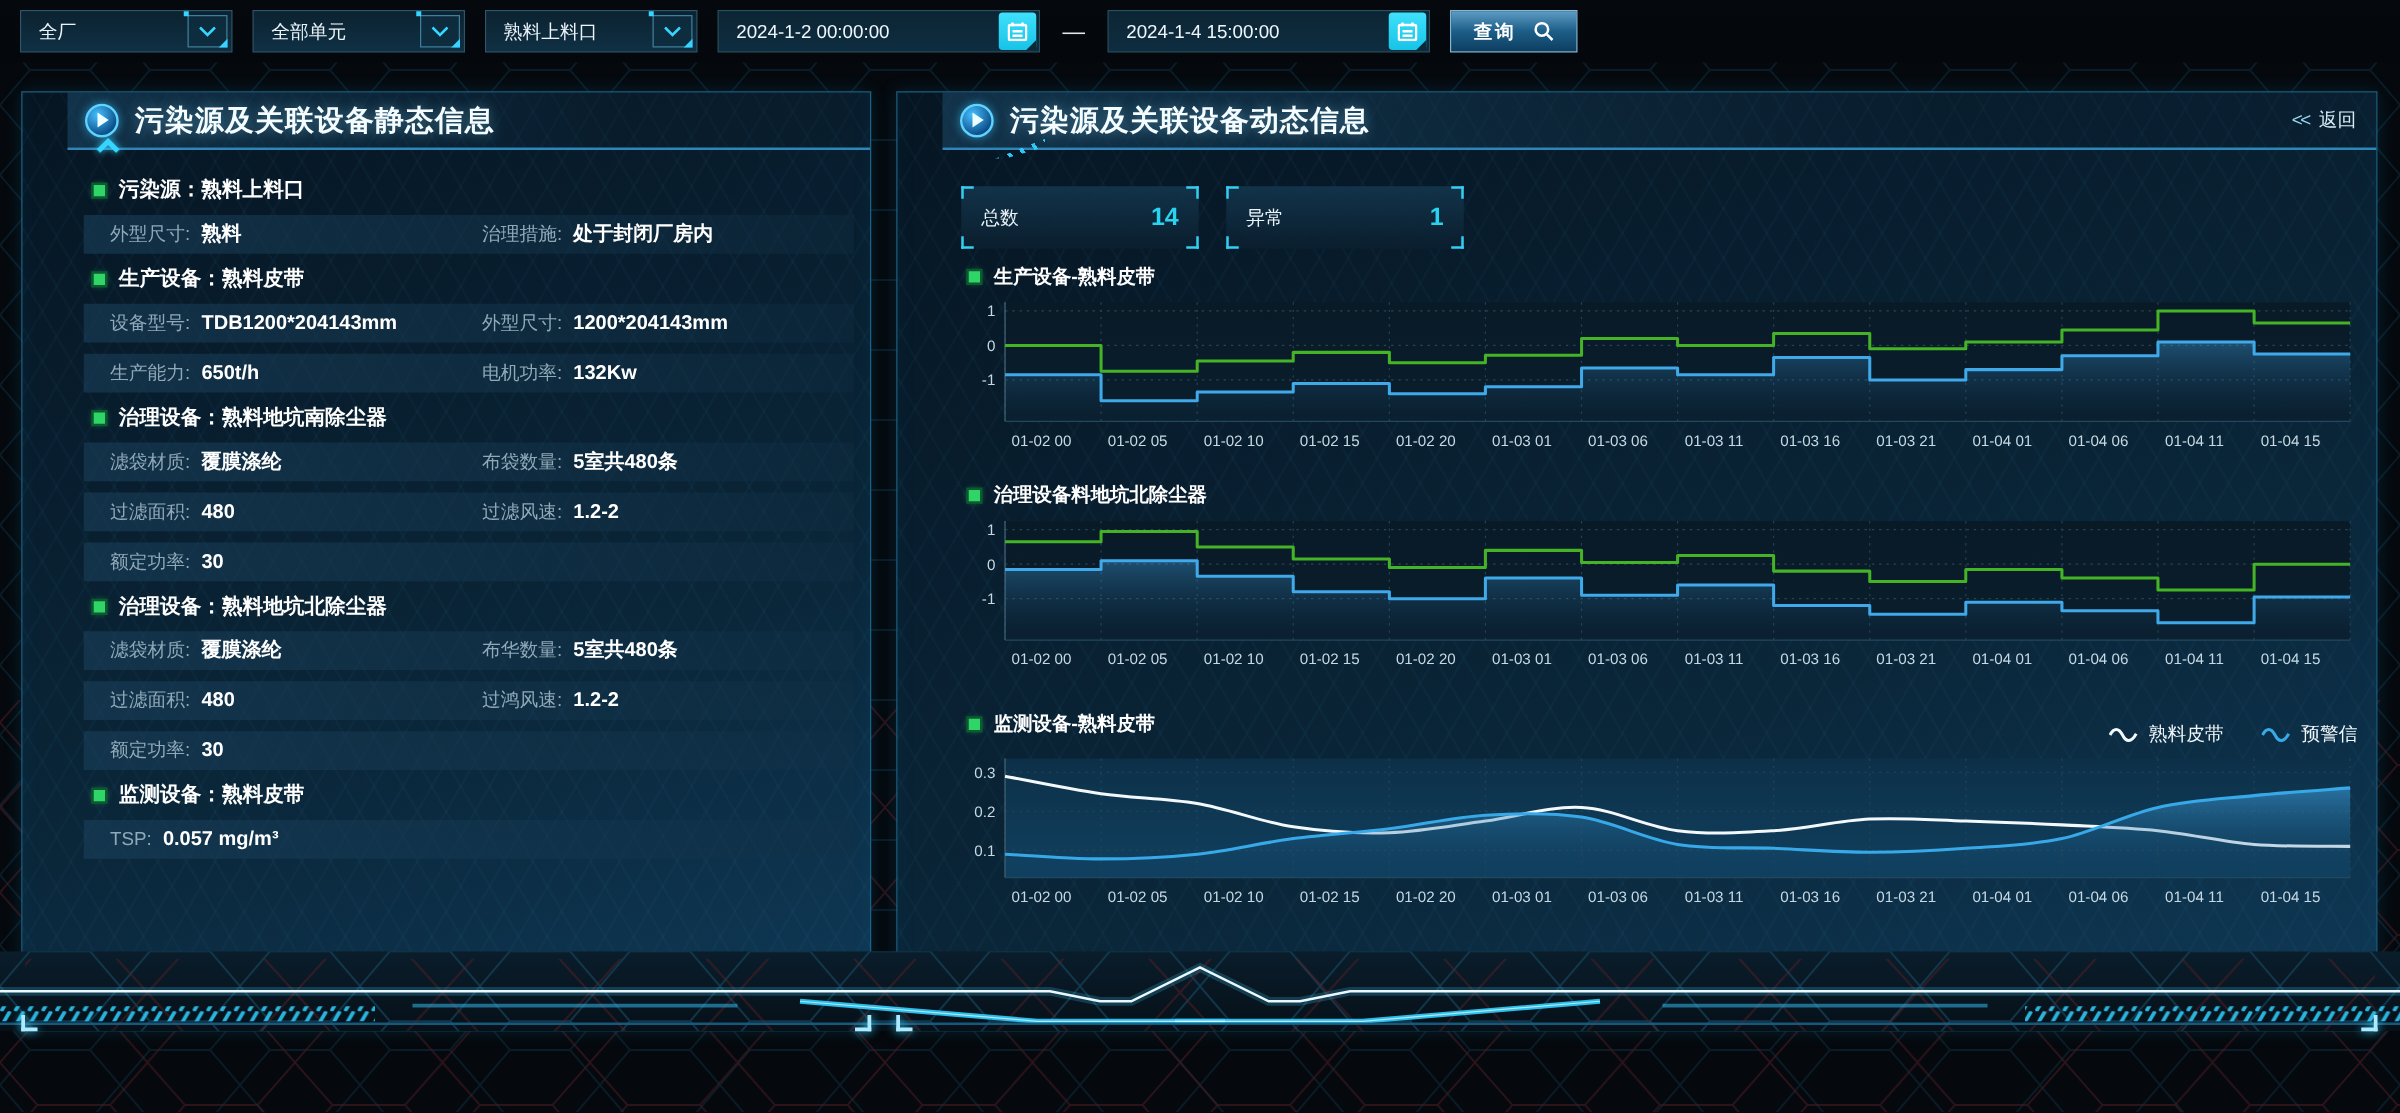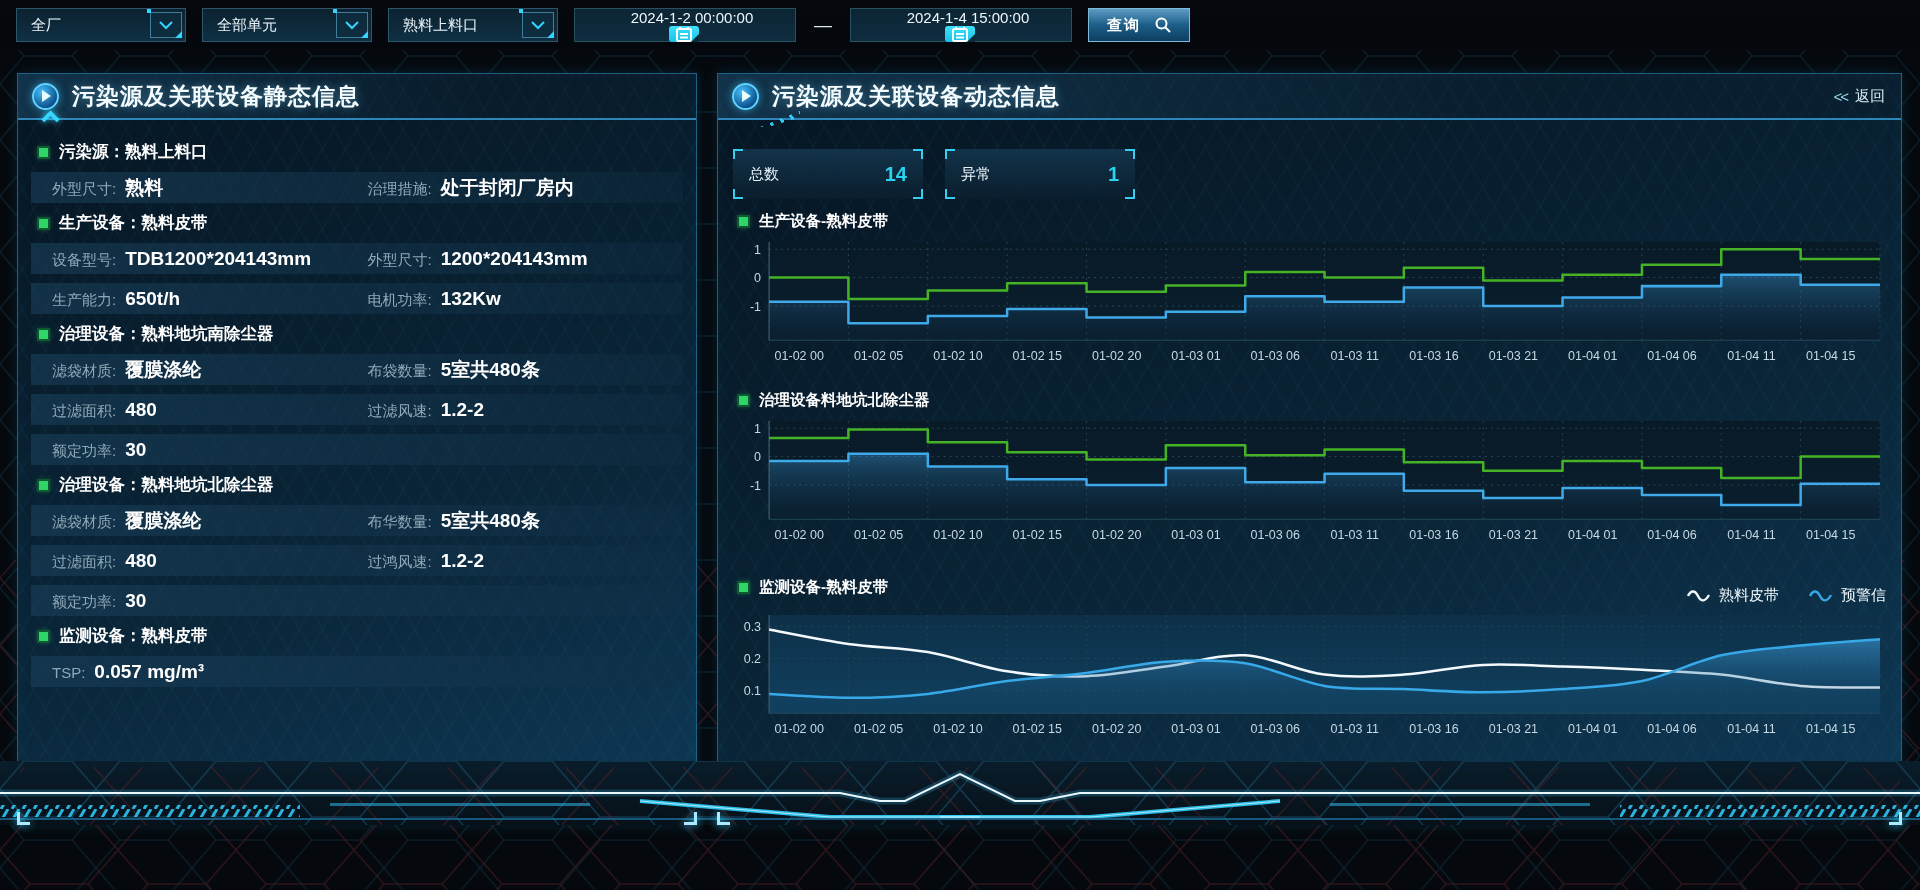--- a/index.html
+++ b/index.html
@@ -25,23 +25,23 @@
   }
   .select .sel-text { flex:1; padding-left:14px; font-size:15px; color:#eaf4fa; }
   .chev-box {
     width:32px; height:26px; margin-right:3px; display:flex; align-items:center; justify-content:center;
     border:1px solid #3e7e9b; background:rgba(13,44,62,.9); position:relative;
   }
   .chev-box::before { content:""; position:absolute; top:-4px; left:-4px; width:4px; height:4px; background:#35d5ff; }
   .chev-box::after { content:""; position:absolute; bottom:-1px; right:-1px; width:0; height:0;
     border-left:7px solid transparent; border-bottom:7px solid #35d5ff; }
   .datebox {
-    width:222px; height:34px; display:flex; align-items:center;
+    width:258px; height:34px; display:flex; align-items:center;
     background:linear-gradient(180deg,#0c2534,#0e2d40);
-    border:1px solid #29505f; cursor:pointer;flex-direction:column;
+    border:1px solid #29505f; cursor:pointer;
   }
   .datebox .date-text { flex:1; padding-left:14px; font-size:15px; color:#eef6fb; }
   .cal-btn {
     width:30px; height:30px; margin-right:2px; border:none; cursor:pointer;
     background:linear-gradient(180deg,#3fe0fb,#17c3e8); border-radius:3px;
     display:flex; align-items:center; justify-content:center; position:relative;
   }
   .cal-btn::after { content:""; position:absolute; bottom:0; right:0; width:0; height:0;
     border-left:8px solid transparent; border-bottom:8px solid #0a2a3a; }
   .range-sep { color:#dfe9ef; font-size:18px; margin:0 2px; }
@@ -55,20 +55,21 @@
 
   
   .content { display:flex; gap:20px; padding:23px 18px 0 17px; height:775px; }
   .panel {
     border:1px solid #1d6286; background:
       repeating-linear-gradient(60deg, rgba(60,140,185,.045) 0 2px, transparent 2px 20px),
       repeating-linear-gradient(-60deg, rgba(60,140,185,.045) 0 2px, transparent 2px 20px),
       linear-gradient(160deg,#061522 0%,#0a2639 62%,#0f3a58 100%);
     height:752px; position:relative;
     box-shadow:0 0 14px rgba(20,140,200,.18), inset 0 -18px 30px -18px rgba(30,170,240,.25);
+    padding-left:36px;
   }
   .panel-left { width:680px; flex:none; }
   .panel-right { flex:1; }
   .corner { position:absolute; width:13px; height:13px; border:0 solid #aeeaff; z-index:3;
     filter:drop-shadow(0 0 4px #35d5ff); }
   .c-bl { left:-1px; bottom:-1px; border-left-width:3px; border-bottom-width:3px; }
   .c-br { right:-1px; bottom:-1px; border-right-width:3px; border-bottom-width:3px; }
 
   .panel-header {
     height:46px; display:flex; align-items:center; gap:13px; padding:0 14px;
@@ -102,21 +103,21 @@
   
   .sec-title { display:flex; align-items:center; gap:11px; margin:9px 0 9px 8px;
     font-size:16.5px; font-weight:bold; color:#fff; }
   .bullet { width:9px; height:9px; background:#2fd566; flex:none;
     box-shadow:0 0 0 2px #0d5a30, 0 0 6px rgba(47,213,102,.7); }
   .info-row { display:grid; grid-template-columns:1fr 1fr; min-height:31px; align-items:center;
     background:linear-gradient(90deg,rgba(25,63,90,.6),rgba(18,48,70,.30));
     margin-bottom:9px; padding-left:21px; }
   .cell { display:flex; align-items:baseline; gap:9px; }
   .cell .lbl { font-size:15px; color:#8fa9b8; }
-  .cell .val { font-size:19px; color:#ffffff; font-weight:bold; }
+  .cell .val { font-size:16px; color:#ffffff; font-weight:bold; }
 
   
   .stats { display:flex; gap:22px; margin:17px 0 12px 2px; }
   .stat-card { width:190px; height:50px; position:relative; display:flex; align-items:center;
     justify-content:space-between; padding:0 16px;
     background:linear-gradient(180deg,rgba(19,53,76,.92),rgba(10,30,46,.92)); }
   .stat-card .sl { font-size:15px; color:#e9f4fa; }
   .stat-card .sv { font-size:20px; font-weight:bold; color:#29d3f0; }
   .stat-card i { position:absolute; width:10px; height:10px; border:0 solid #35cdf2; }
   .stat-card .tl { top:0; left:0; border-top-width:2px; border-left-width:2px; }

